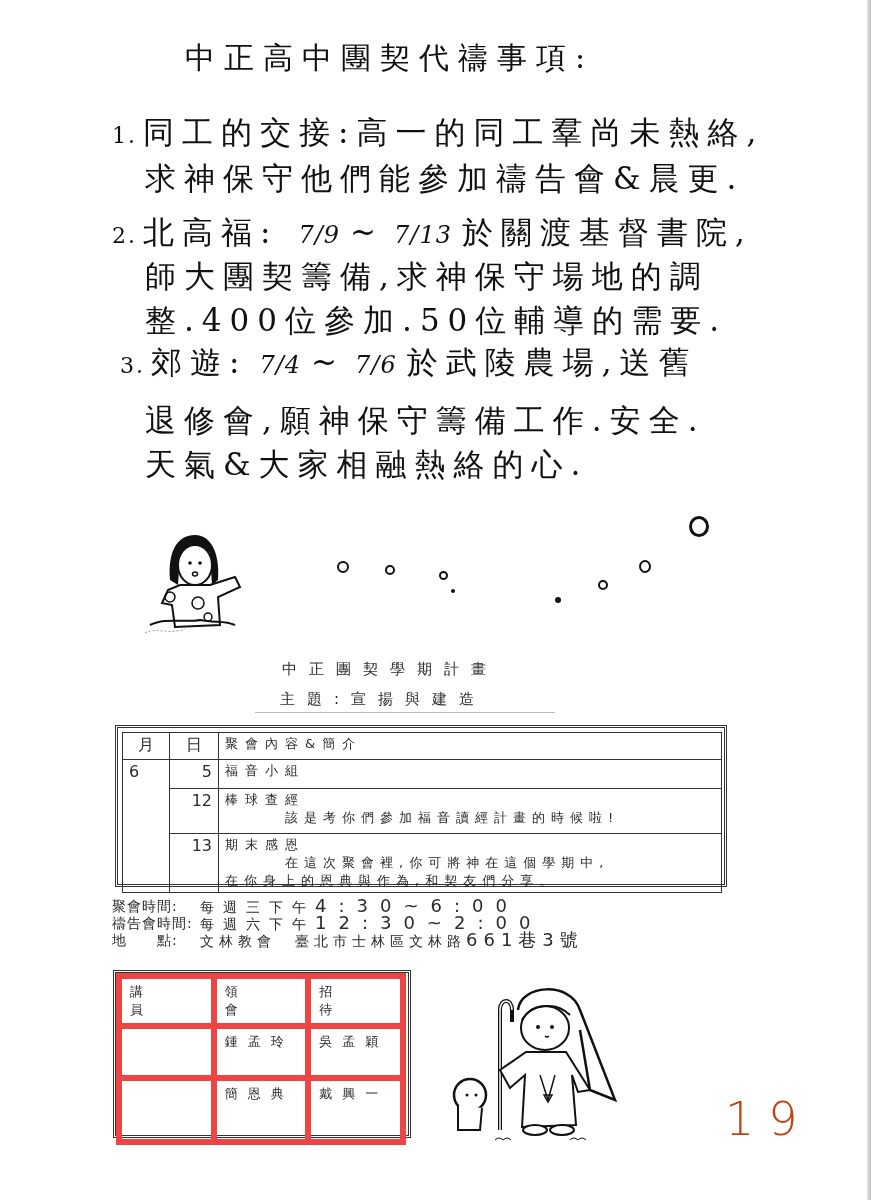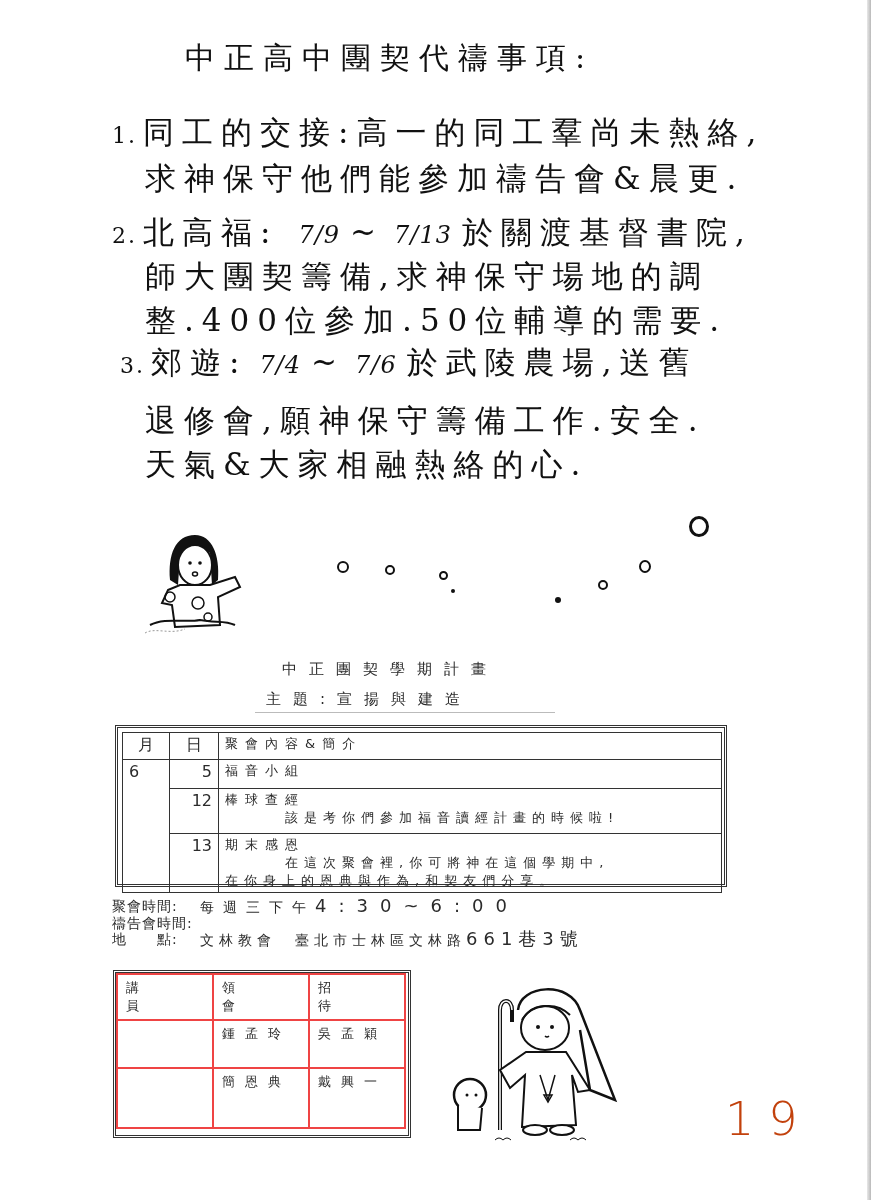--- a/index.html
+++ b/index.html
@@ -39,21 +39,21 @@
       font-family: "DejaVu Sans", sans-serif; font-size: 46px; font-weight: 300;
       letter-spacing: 14px; color: #c2410c;
     }
 
     
     .printed { font-family: "DejaVu Sans", sans-serif; color: #2b2b2b; }
     .plan-title {
       position: absolute; left: 282px; top: 660px; font-size: 15px; letter-spacing: 12px; white-space: nowrap;
     }
     .plan-theme {
-      position: absolute; left: 266px; top: 690px; font-size: 15px; letter-spacing: 12px; white-space: nowrap;
+      position: absolute; left: 280px; top: 690px; font-size: 15px; letter-spacing: 12px; white-space: nowrap;
     }
     .plan-rule { position: absolute; left: 255px; top: 712px; width: 300px; border-top: 1px solid #bbb; }
 
     .sched {
       position: absolute; left: 115px; top: 725px; width: 612px; height: 162px;
       border-top: 3px double #333; border-right: 3px double #333; border-bottom: 3px double #333; border-left: 3px double #333;
       box-sizing: border-box;
     }
     .sched table {
       border-collapse: collapse; width: 600px; margin: 4px 0 0 4px; font-size: 13px;
@@ -78,21 +78,21 @@
     .info .row { display: flex; }
     .info .lbl { display: inline-block; width: 88px; letter-spacing: 1px; }
     .info .val { letter-spacing: 9px; }
     .info .val .big { font-size: 18px; letter-spacing: 12px; }
 
     .staff {
       position: absolute; left: 113px; top: 970px; width: 298px; height: 168px;
       border: 3px double #333; box-sizing: border-box;
     }
     .staff table { border-collapse: collapse; width: 290px; font-size: 13px; }
-    .staff th, .staff td { border: 2px solid #ef4444; font-weight: normal; vertical-align: top; padding: 4px 8px; }
+    .staff th, .staff td { border: 6px solid #ef4444; font-weight: normal; vertical-align: top; padding: 4px 8px; }
     .staff th { height: 22px; letter-spacing: 40px; text-align: left; }
     .staff td { letter-spacing: 10px; }
     .staff tr.s1 td { height: 24px; }
     .staff tr.s2 td { height: 38px; }
     .staff tr.s3 td { height: 50px; }
   </style>
 </head>
 <body>
 
 <div class="page-edge"></div>
@@ -180,20 +180,21 @@
       </table>
   </div>
 
   <div class="info">
     <div class="row">
       <span class="lbl">聚會時間:</span>
       <span class="val"><span>每週三下午</span><span class="big">4:30~6:00</span></span>
     </div>
     <div class="row">
       <span class="lbl">禱告會時間:</span>
+      <span class="val"><span>每週六下午</span><span class="big">12:30~2:00</span></span>
     </div>
     <div class="row">
       <span class="lbl">地　　點:</span>
       <span class="val" style="letter-spacing:5px"><span>文林教會　臺北市士林區文林路</span><span class="big" style="letter-spacing:6px">661巷3號</span></span>
     </div>
   </div>
 
   <div class="staff">
     <table>
       <tbody>

